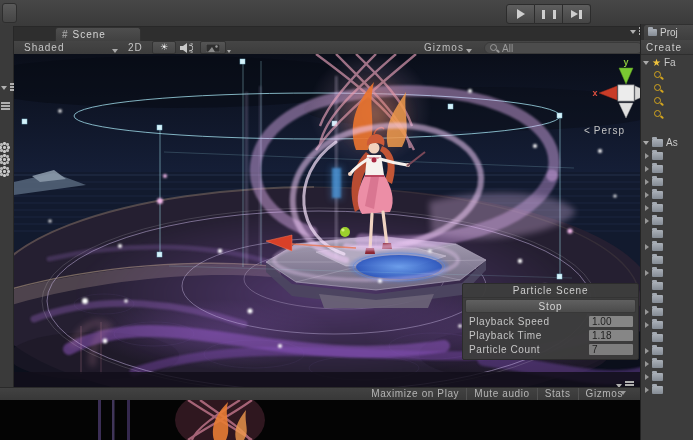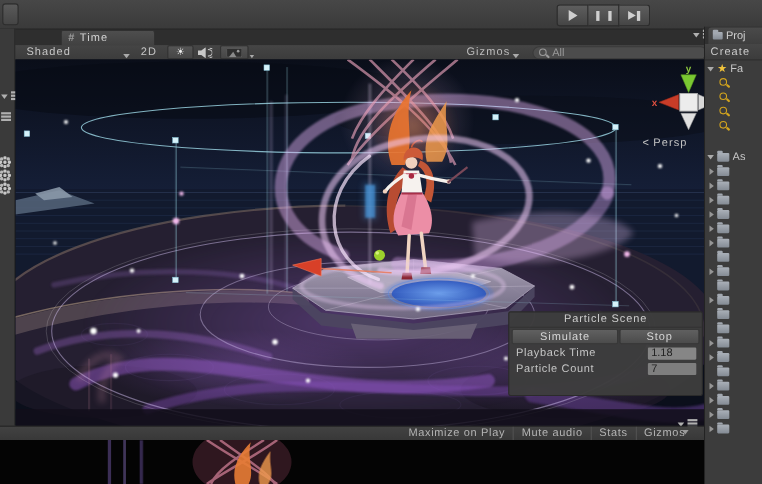--- a/index.html
+++ b/index.html
@@ -104,21 +104,21 @@
         <div class="burger"></div>
     </div>
     <div class="abs burger" style="left:1px;top:76px;"></div>
     <div class="abs pdots" style="left:3px;top:120px;"></div>
     <div class="abs pdots" style="left:3px;top:132px;"></div>
     <div class="abs pdots" style="left:3px;top:144px;"></div>
   </div>
 
   <div class="abs scene-tab ls">
     <span class="grid-glyph">#</span>
-    <span>Time</span>
+    <span>Scene</span>
   </div>
   <div class="abs pane-menu" style="left:630px;top:27px;">
     <div class="tri-down"></div>
       <div class="burger"></div>
   </div>
 
   <div class="abs scene-toolbar">
     <div class="tb-item ls" style="left:10px;">Shaded</div>
     <div class="tb-item" style="left:98px;top:4px;">
         <div class="tri-down"></div>
@@ -387,22 +387,25 @@
     </svg>
   </div>
   <div class="abs persp-label ls">
     <span>&lt;</span>
     <span>Persp</span>
   </div>
 
   <div class="abs pe-panel">
     <div class="pe-title">Particle Scene</div>
     <div class="pe-btnrow">
-      <div class="pe-btn" style="flex:1.35;">Simulate</div>
       <div class="pe-btn" style="flex:1;">Stop</div>
+    </div>
+    <div class="pe-row">
+      <span class="pe-label">Playback Speed</span>
+      <span class="pe-field">1.00</span>
     </div>
     <div class="pe-row">
       <span class="pe-label">Playback Time</span>
       <span class="pe-field">1.18</span>
     </div>
     <div class="pe-row">
       <span class="pe-label">Particle Count</span>
       <span class="pe-field" style="background:#7e7e7e;">7</span>
     </div>
   </div>

